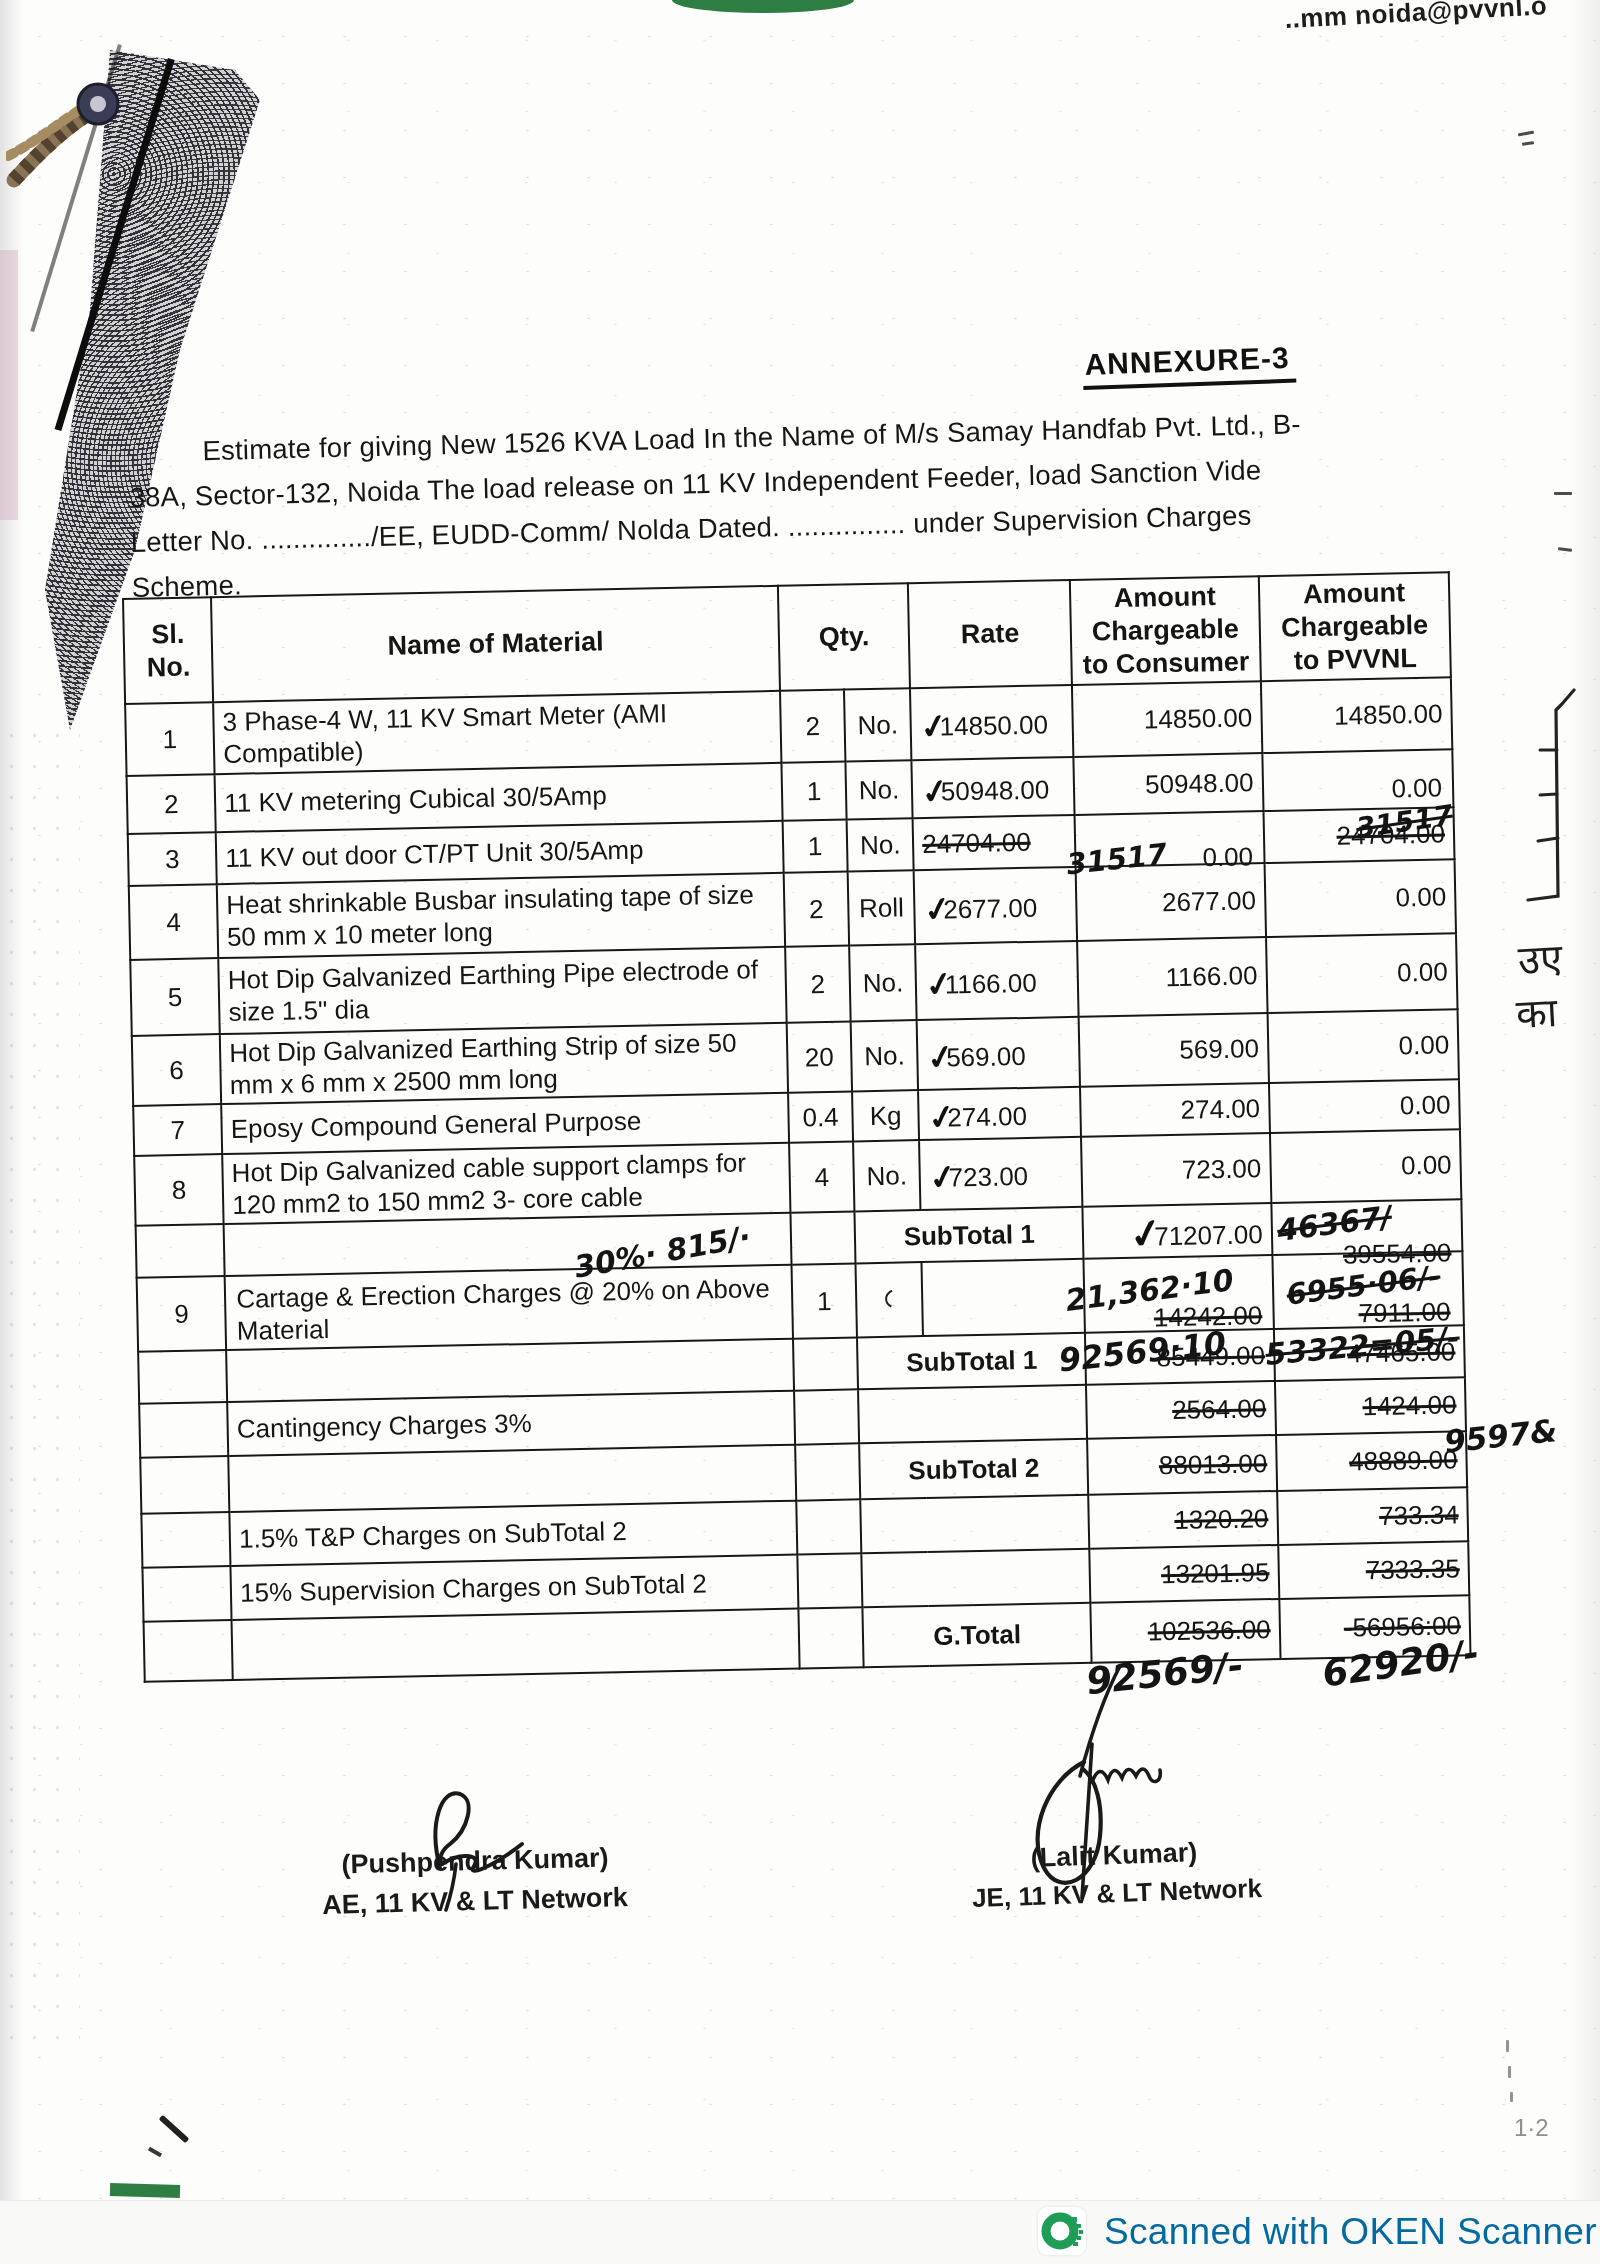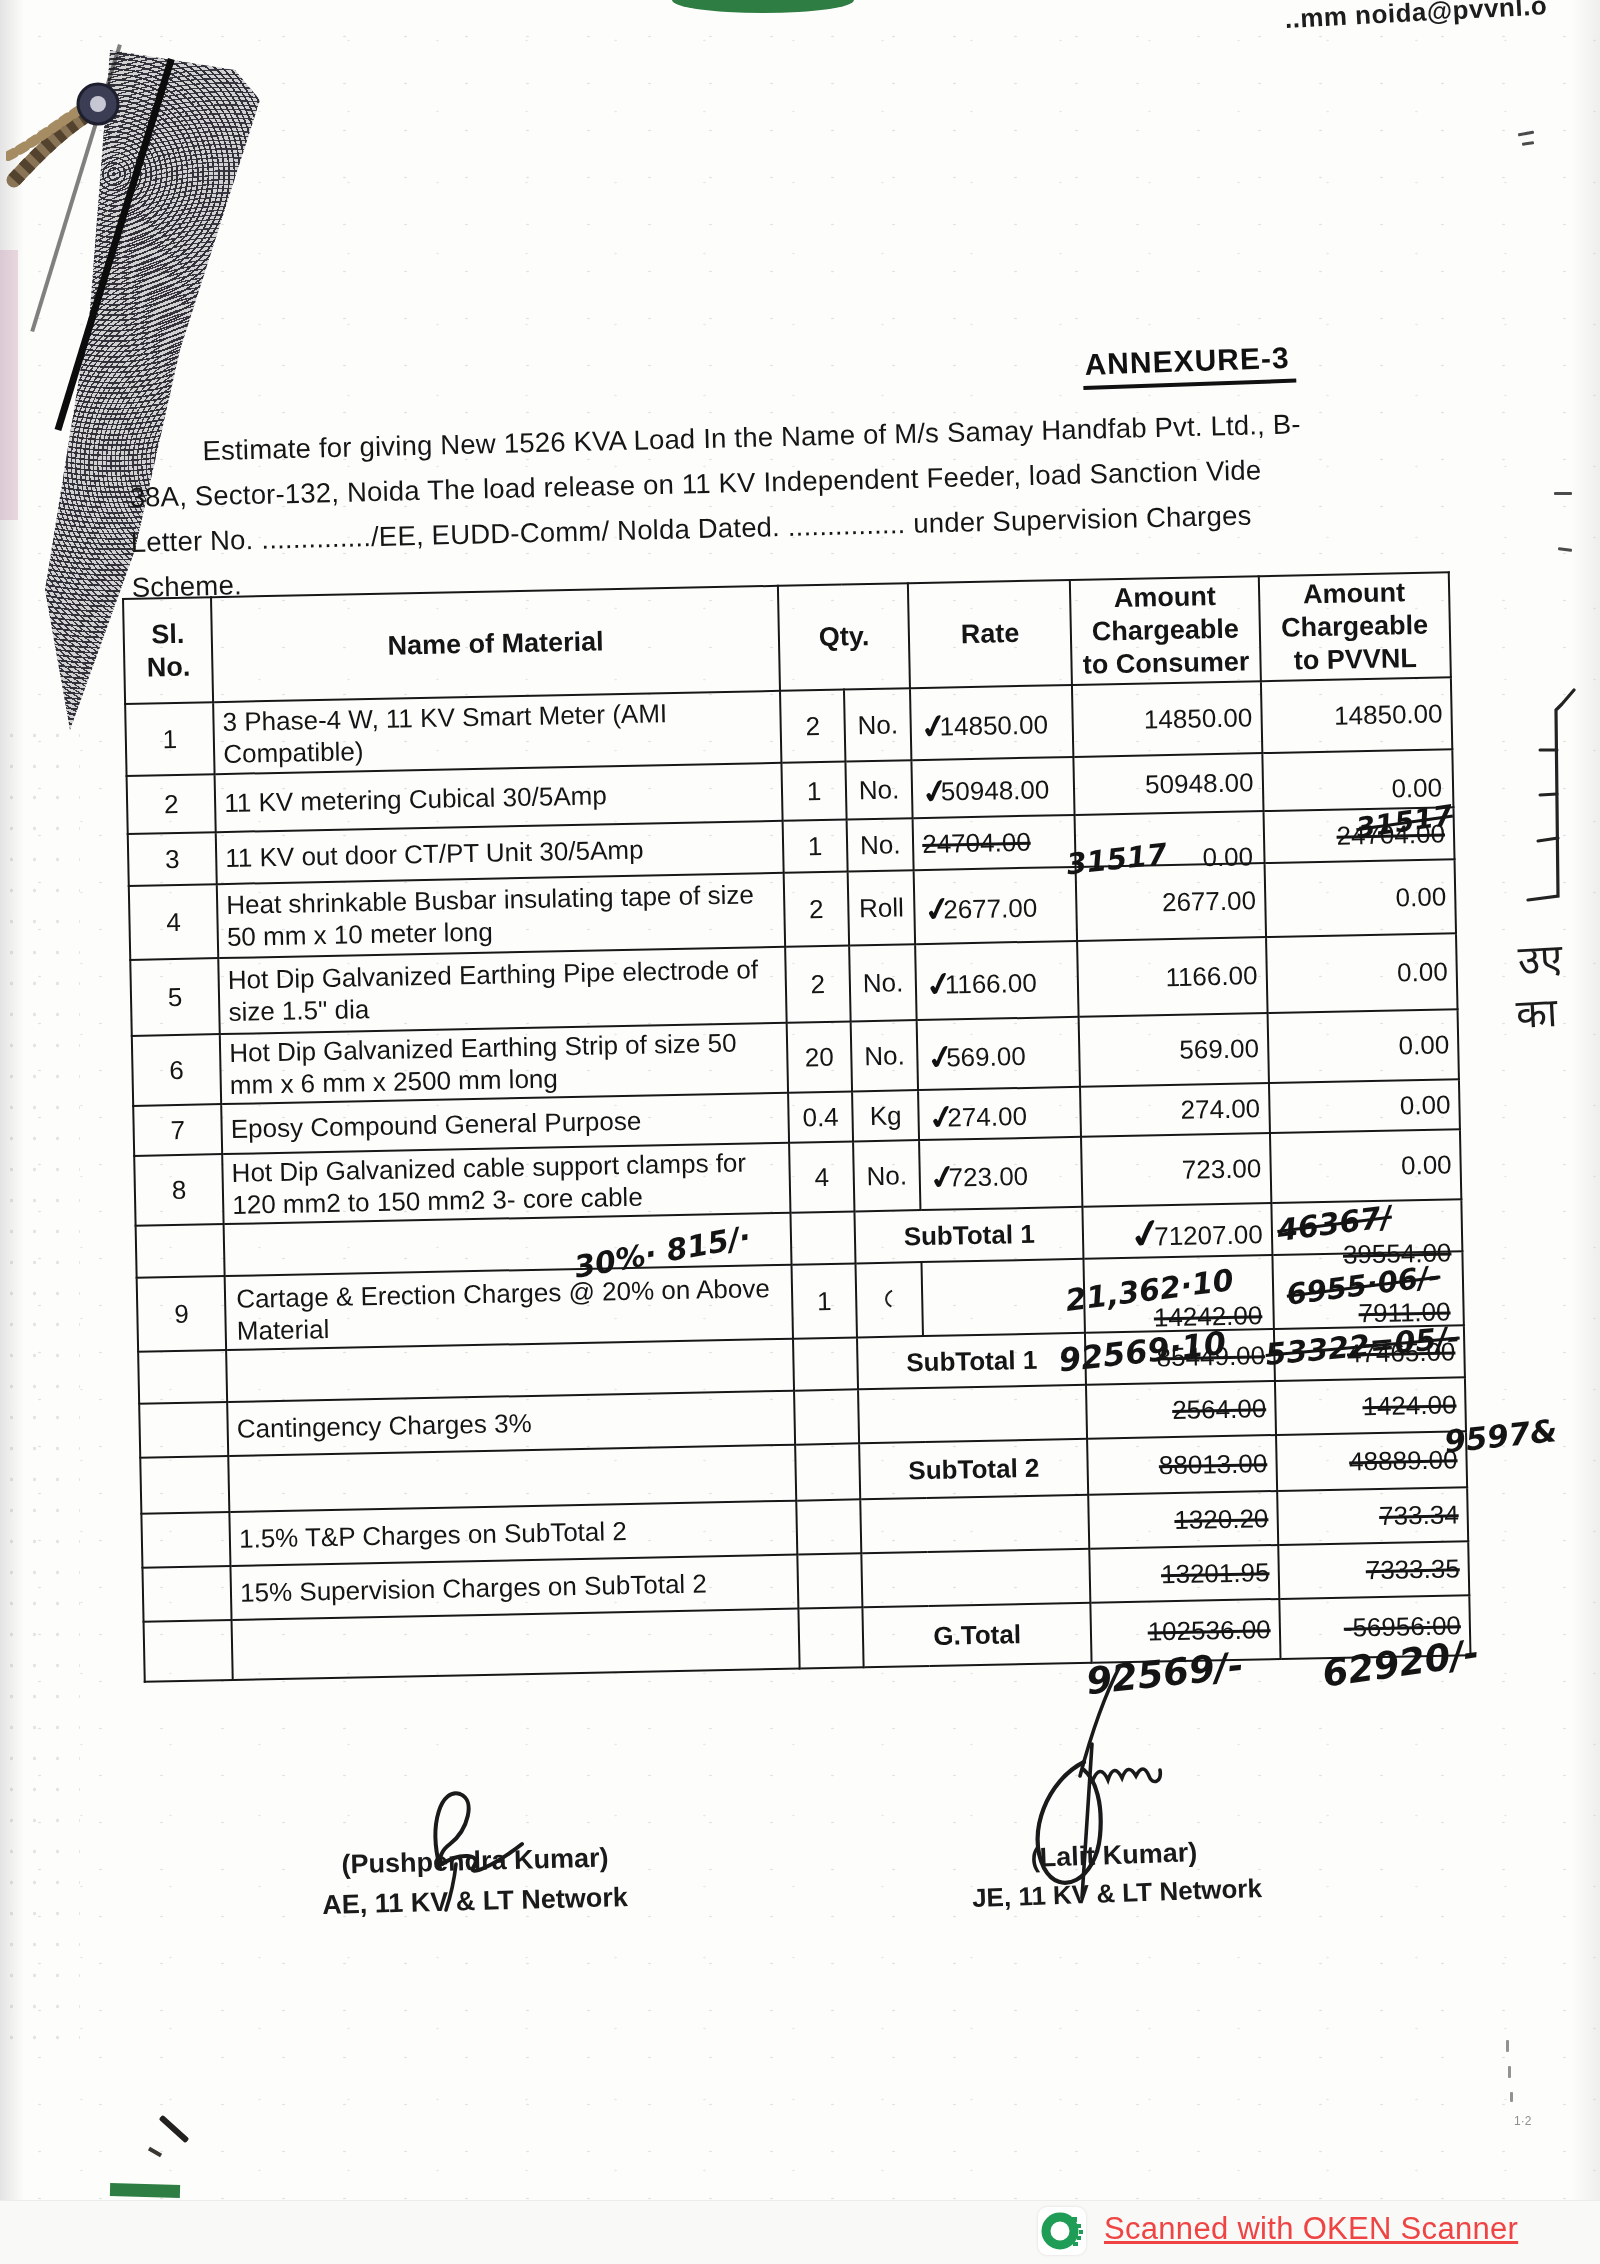--- a/index.html
+++ b/index.html
@@ -92,28 +92,28 @@
   .hw{
     font-family:"DejaVu Sans", sans-serif;font-style:italic;font-weight:600;
     color:#141414;white-space:nowrap;
   }
   .stack{position:relative;height:100%;}
   .stack span{position:absolute;}
   
   .hw-final{position:absolute;font-size:37px;}
   .sig-name{position:absolute;font-weight:bold;text-align:center;color:#1a1a1a;}
   .margin-word{position:absolute;font-size:40px;color:#1c1c1c;transform:rotate(-3deg);}
-  .page-marker{position:absolute;left:1514px;top:2114px;font-size:12px;color:#8f8f8f;}
+  .page-marker{position:absolute;left:1514px;top:2114px;font-size:24px;color:#8f8f8f;}
   
   .footer{
     position:absolute;left:0;top:2200px;width:1600px;height:64px;
     background:#f9f9f8;border-top:1px solid #ececea;
   }
   .oken-logo{position:absolute;left:1038px;top:6px;width:48px;height:48px;background:#fff;border-radius:9px;box-shadow:0 0 3px rgba(0,0,0,.12);}
-  .footer-text{position:absolute;left:1104px;top:10px;font-size:31px;color:#ef4444;letter-spacing:.3px;text-decoration:underline;}
+  .footer-text{position:absolute;left:1104px;top:10px;font-size:37px;color:#0369a1;letter-spacing:.3px;}
 </style>
 </head>
 <body>
 
 <div class="sheet">
 
   <div class="edge-left"></div>
   <div class="edge-right"></div>
   <div class="wedge"></div>
   <div class="wedge-line1"></div>

